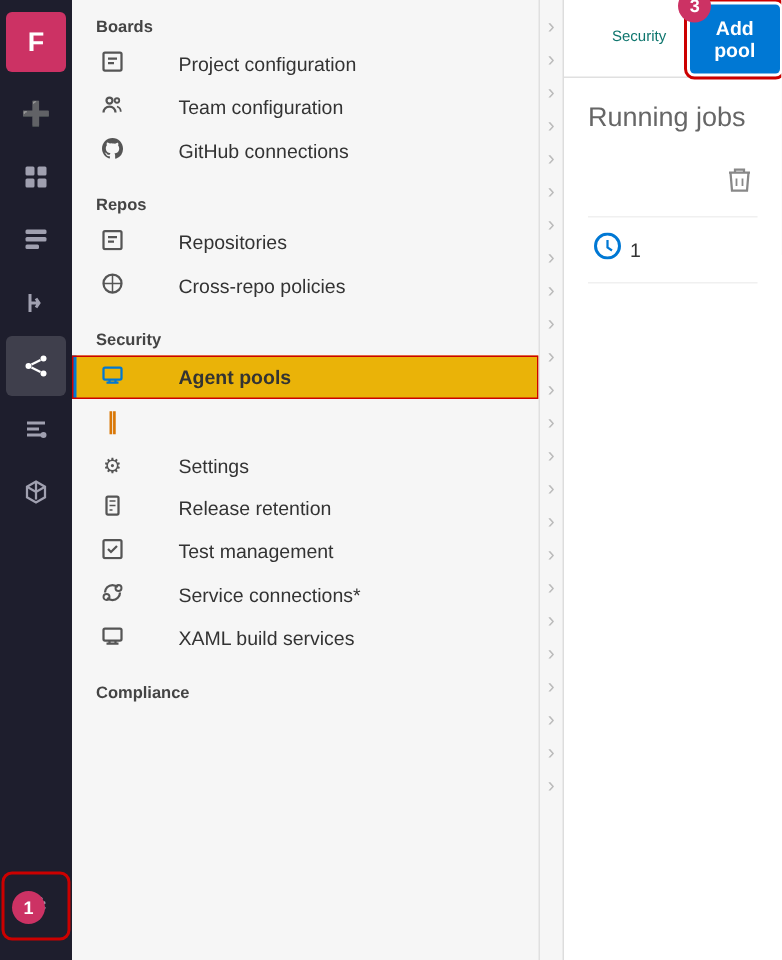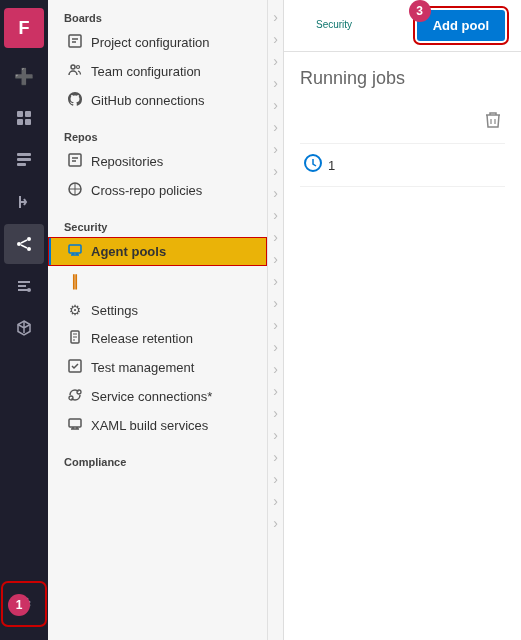--- a/index.html
+++ b/index.html
@@ -54,21 +54,21 @@
       background: #cc3264;
       color: white;
       font-weight: bold;
       font-size: 18px;
       border-radius: 4px;
       margin-bottom: 6px;
     }
 
     
     .sidebar {
-      width: 220px;
+      width: 312px;
       background: #f6f6f6;
       border-right: 1px solid #e0e0e0;
       overflow-y: auto;
       height: 640px;
       flex-shrink: 0;
     }
     .sidebar-section {
       padding: 12px 0 4px 0;
     }
     .sidebar-section-label {
@@ -97,21 +97,21 @@
       outline-offset: -1px;
     }
     .sidebar-item .item-icon {
       color: #555;
       font-size: 14px;
       width: 16px;
       text-align: center;
       flex-shrink: 0;
     }
     .sidebar-item .item-icon.orange { color: #d97706; }
-    .item-label { flex: 1; }
+    .item-label { flex: 1; margin-left: 28px; }
 
     
     .chevron-col {
       width: 16px;
       display: flex;
       flex-direction: column;
       align-items: center;
       background: #f6f6f6;
       border-right: 1px solid #ddd;
       padding: 10px 0;

